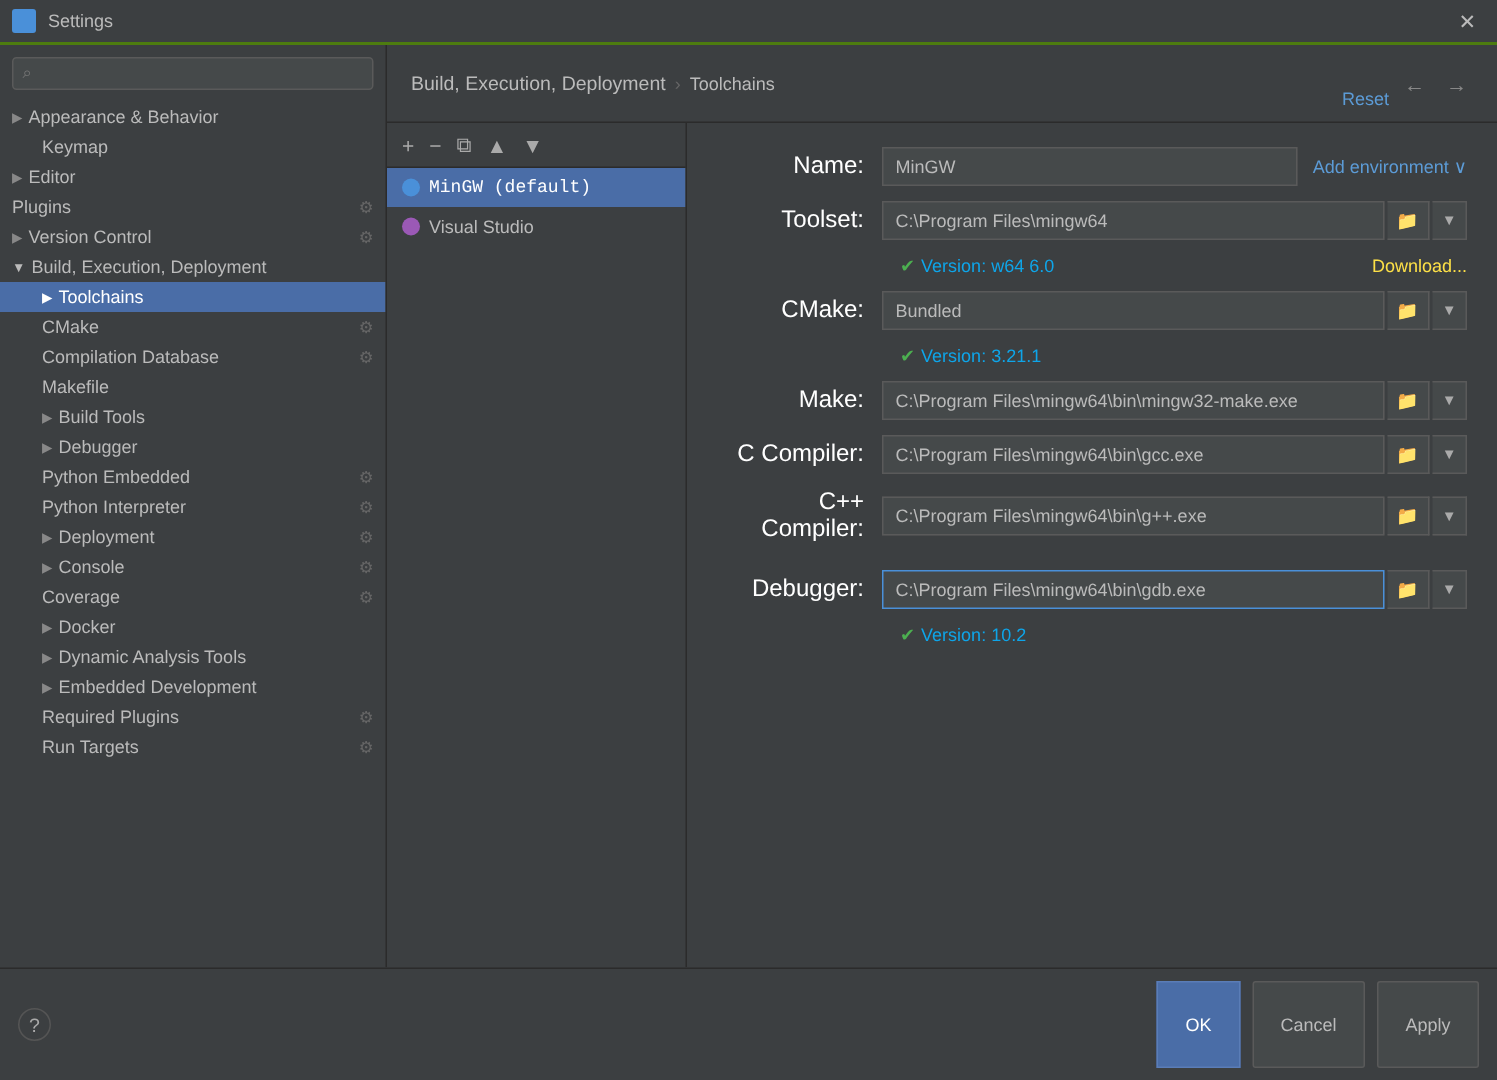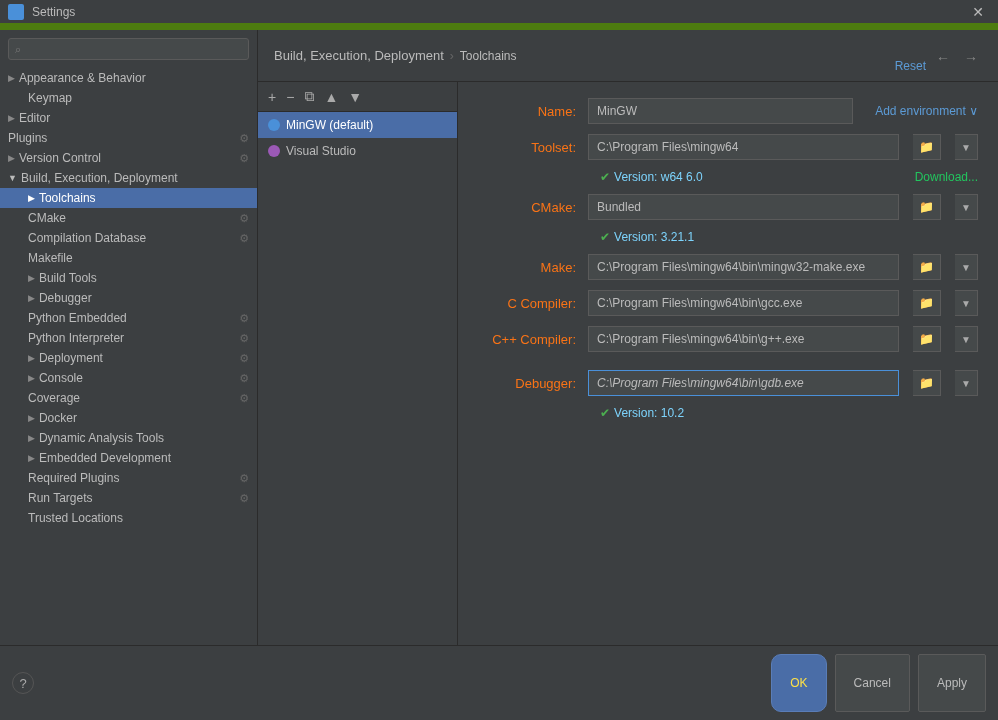--- a/index.html
+++ b/index.html
@@ -11,21 +11,21 @@
       width: 998px;
       height: 720px;
       overflow: hidden;
     }
     .title-bar {
       background: #3c3f41;
       height: 30px;
       display: flex;
       align-items: center;
       padding: 0 8px;
-      border-bottom: 7px solid #4d7c0f;
+      border-bottom: 2px solid #4d7c0f;
     }
     .title-bar-icon {
       width: 16px; height: 16px;
       background: #4a90d9;
       border-radius: 2px;
       margin-right: 8px;
       flex-shrink: 0;
     }
     .title-bar-title {
       font-size: 12px;
@@ -172,21 +172,21 @@
     }
     .toolchain-item {
       padding: 6px 10px;
       cursor: pointer;
       display: flex;
       align-items: center;
       gap: 6px;
       font-size: 12px;
       color: #bbbbbb;
     }
-    .toolchain-item.selected { background: #4a6da7; color: white; }
+    .toolchain-item.selected { background: #4a6da7; color: white; font-family: Liberation Mono, monospace; }
     .toolchain-item-dot {
       width: 12px; height: 12px;
       border-radius: 50%;
       background: #4a90d9;
       flex-shrink: 0;
     }
     .toolchain-item-dot.vs { background: #9b59b6; }
     
     .form-area {
       flex: 1;
@@ -195,41 +195,41 @@
     }
     .form-row {
       display: flex;
       align-items: center;
       margin-bottom: 10px;
     }
     .form-label {
       width: 110px;
       text-align: right;
       padding-right: 12px;
-      color: #f97316;
-      font-size: 13px;
+      color: #ffffff;
+      font-size: 16px;
       flex-shrink: 0;
     }
     .form-input-wrap {
       flex: 1;
       display: flex;
       align-items: center;
-      gap: 14px;
+      gap: 2px;
     }
     .form-input {
       flex: 1;
       background: #45494a;
       border: 1px solid #5a5a5a;
       color: #bbbbbb;
       font-size: 12px;
       padding: 4px 8px;
       outline: none;
       height: 26px;
     }
-    .form-input.highlighted { border-color: #4a90d9; font-style: italic; }
+    .form-input.highlighted { border-color: #4a90d9; }
     .folder-btn {
       background: #45494a;
       border: 1px solid #5a5a5a;
       border-left: none;
       color: #aaa;
       cursor: pointer;
       padding: 0 6px;
       height: 26px;
       font-size: 12px;
     }
@@ -243,24 +243,24 @@
       height: 26px;
       font-size: 10px;
     }
     .version-row {
       display: flex;
       align-items: center;
       margin-bottom: 10px;
       padding-left: 122px;
     }
     .version-check { color: #4caf50; margin-right: 4px; }
-    .version-text { color: #7dd3fc; font-size: 12px; }
+    .version-text { color: #0ea5e9; font-size: 12px; }
     .download-link {
       margin-left: auto;
-      color: #22c55e;
+      color: #fde047;
       cursor: pointer;
       font-size: 12px;
     }
     .add-env-btn {
       background: none;
       border: none;
       color: #5c9bd6;
       cursor: pointer;
       font-size: 12px;
       margin-left: 8px;
@@ -288,25 +288,25 @@
       display: flex; align-items: center; justify-content: center;
     }
     .footer-btns {
       margin-left: auto;
       display: flex;
       gap: 8px;
     }
     .btn-ok {
       background: #4a6da7;
       border: 1px solid #5a7db7;
-      color: #fde047;
+      color: #ffffff;
       cursor: pointer;
       padding: 5px 18px;
       font-size: 12px;
-      border-radius: 10px;
+      border-radius: 0;
     }
     .btn-cancel, .btn-apply {
       background: #45494a;
       border: 1px solid #5a5a5a;
       color: #bbbbbb;
       cursor: pointer;
       padding: 21px 18px;
       font-size: 12px;
       border-radius: 2px;
     }
@@ -434,23 +434,20 @@
       <div class="sidebar-item child">
         <span>Required Plugins</span>
         <span class="right-icon">⚙</span>
       </div>
 
       <div class="sidebar-item child">
         <span>Run Targets</span>
         <span class="right-icon">⚙</span>
       </div>
 
-      <div class="sidebar-item child">
-        <span>Trusted Locations</span>
-      </div>
     </div>
 
     <div class="main-content">
 
       <div class="breadcrumb-bar">
         <span class="breadcrumb">Build, Execution, Deployment</span>
         <span class="breadcrumb-sep">›</span>
         <span class="breadcrumb-current">Toolchains</span>
         <div class="breadcrumb-actions">
           <span class="reset-link">Reset</span>

